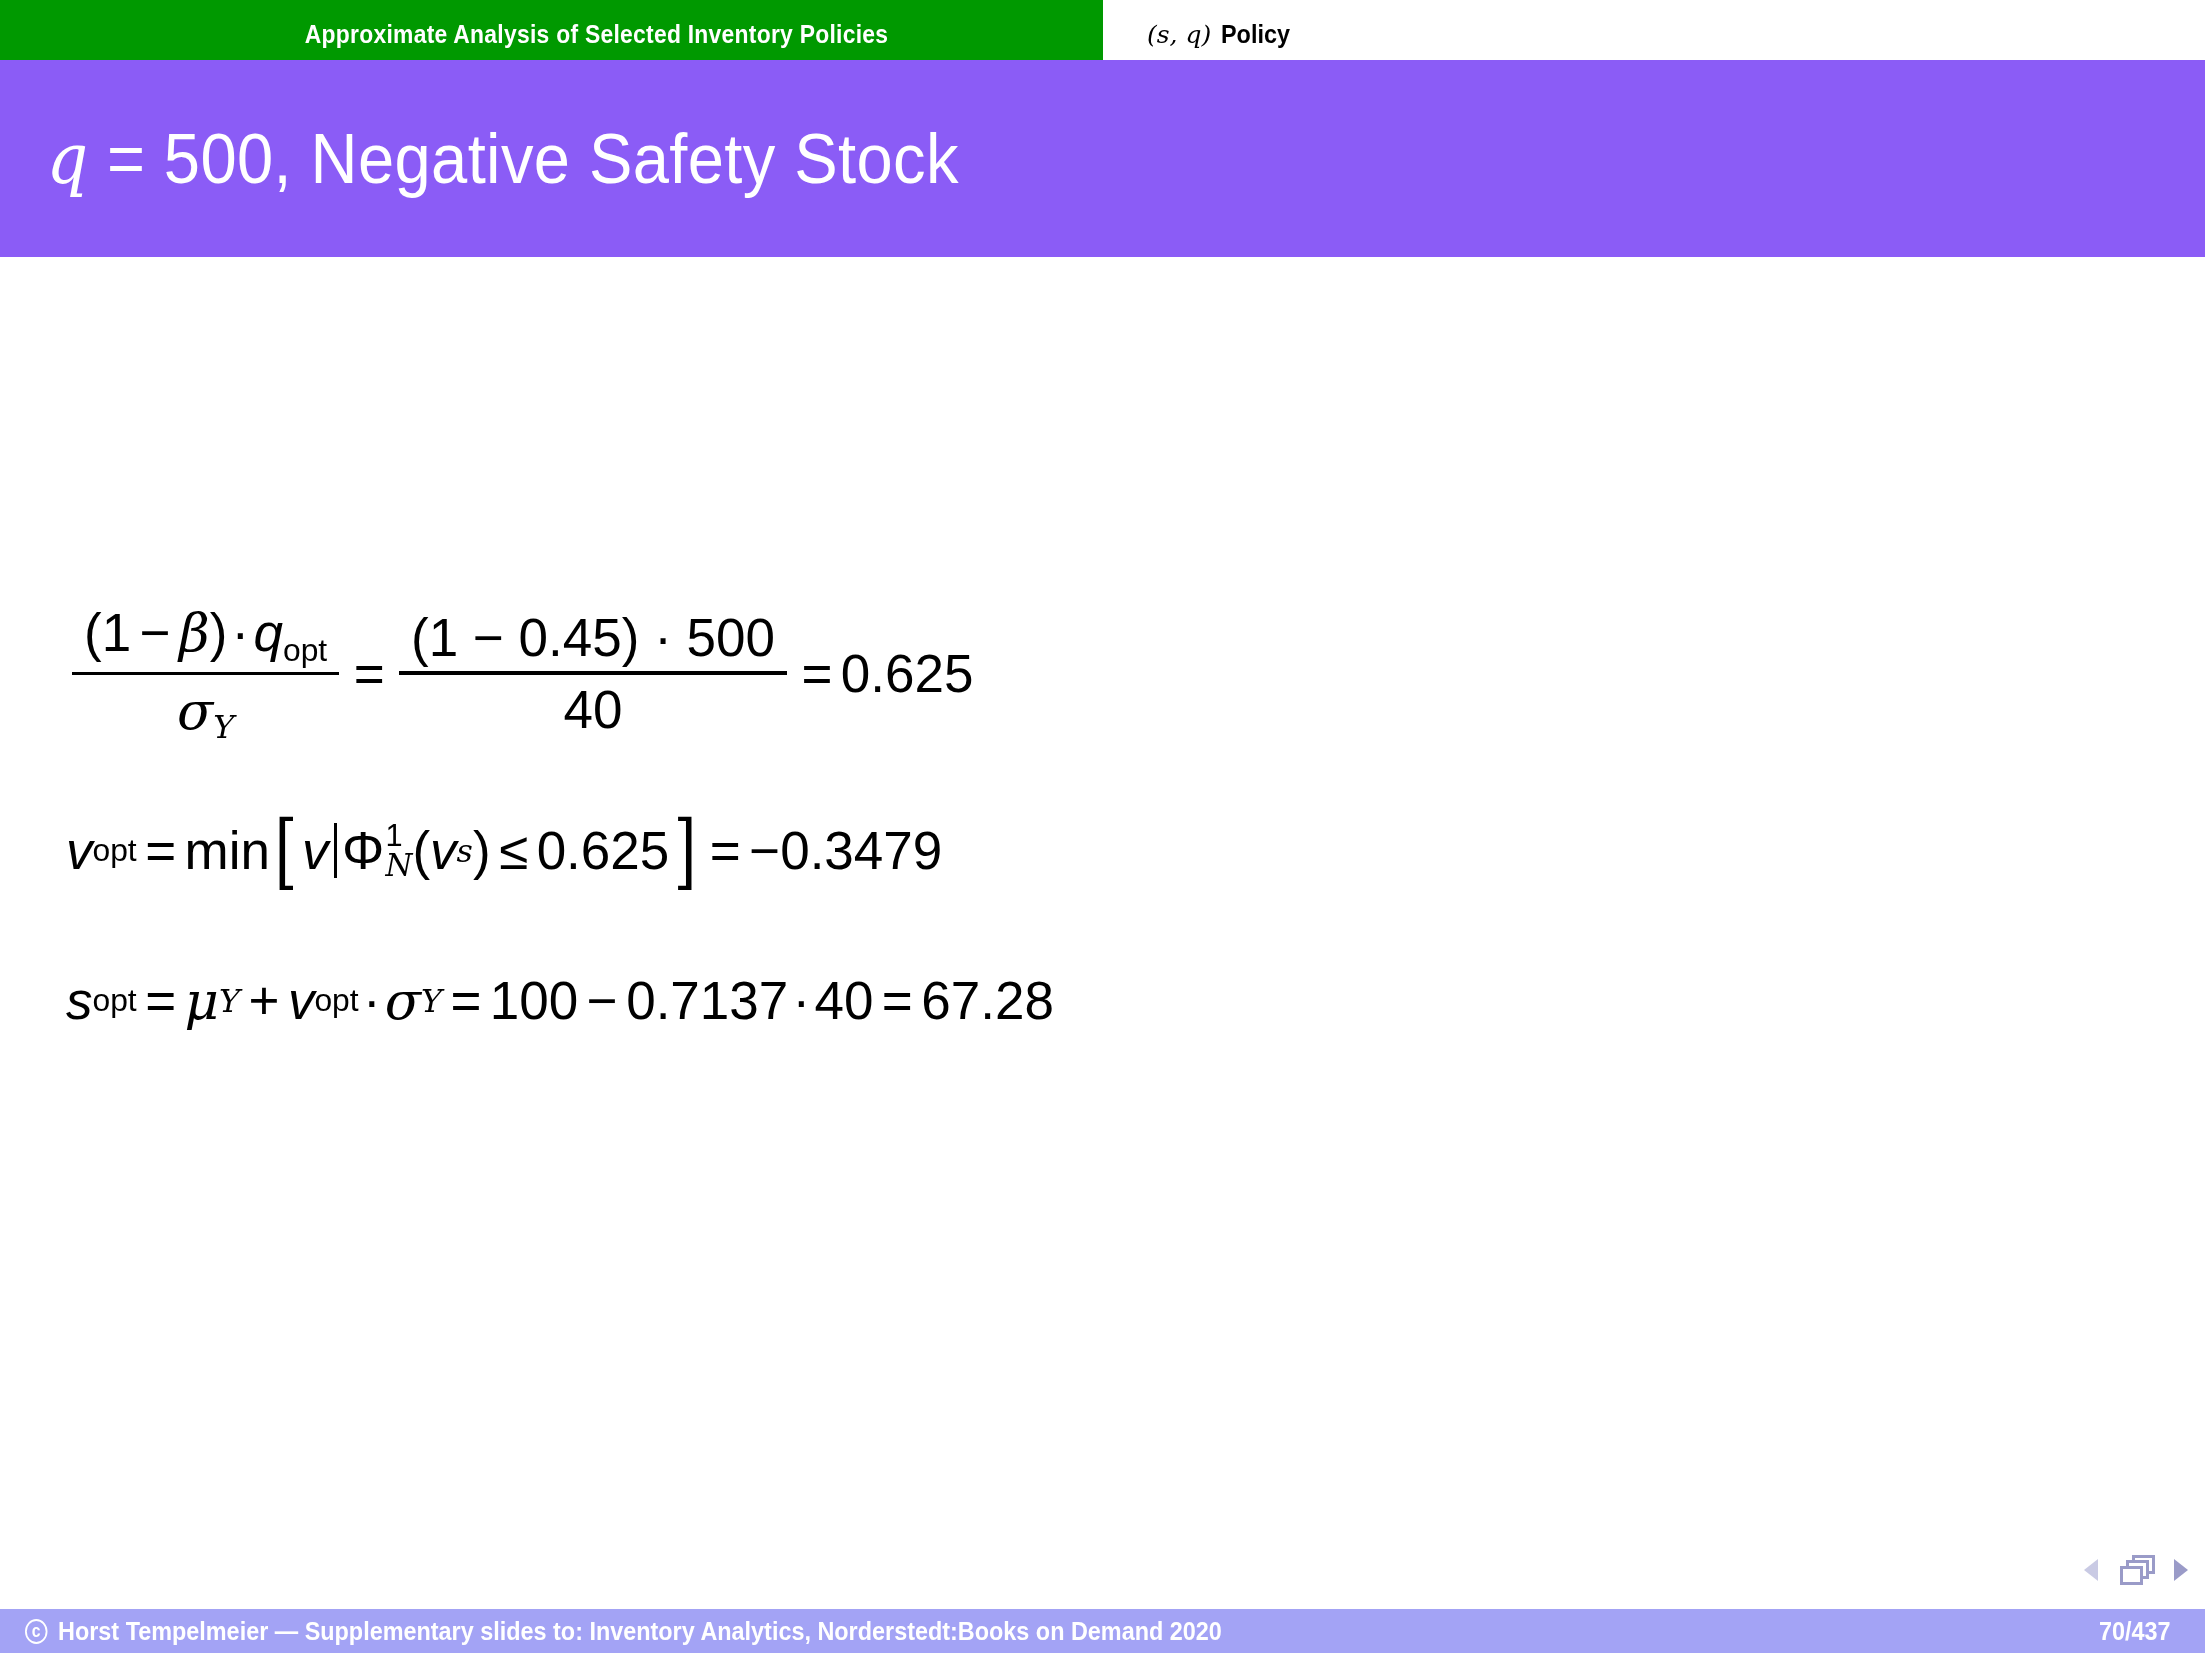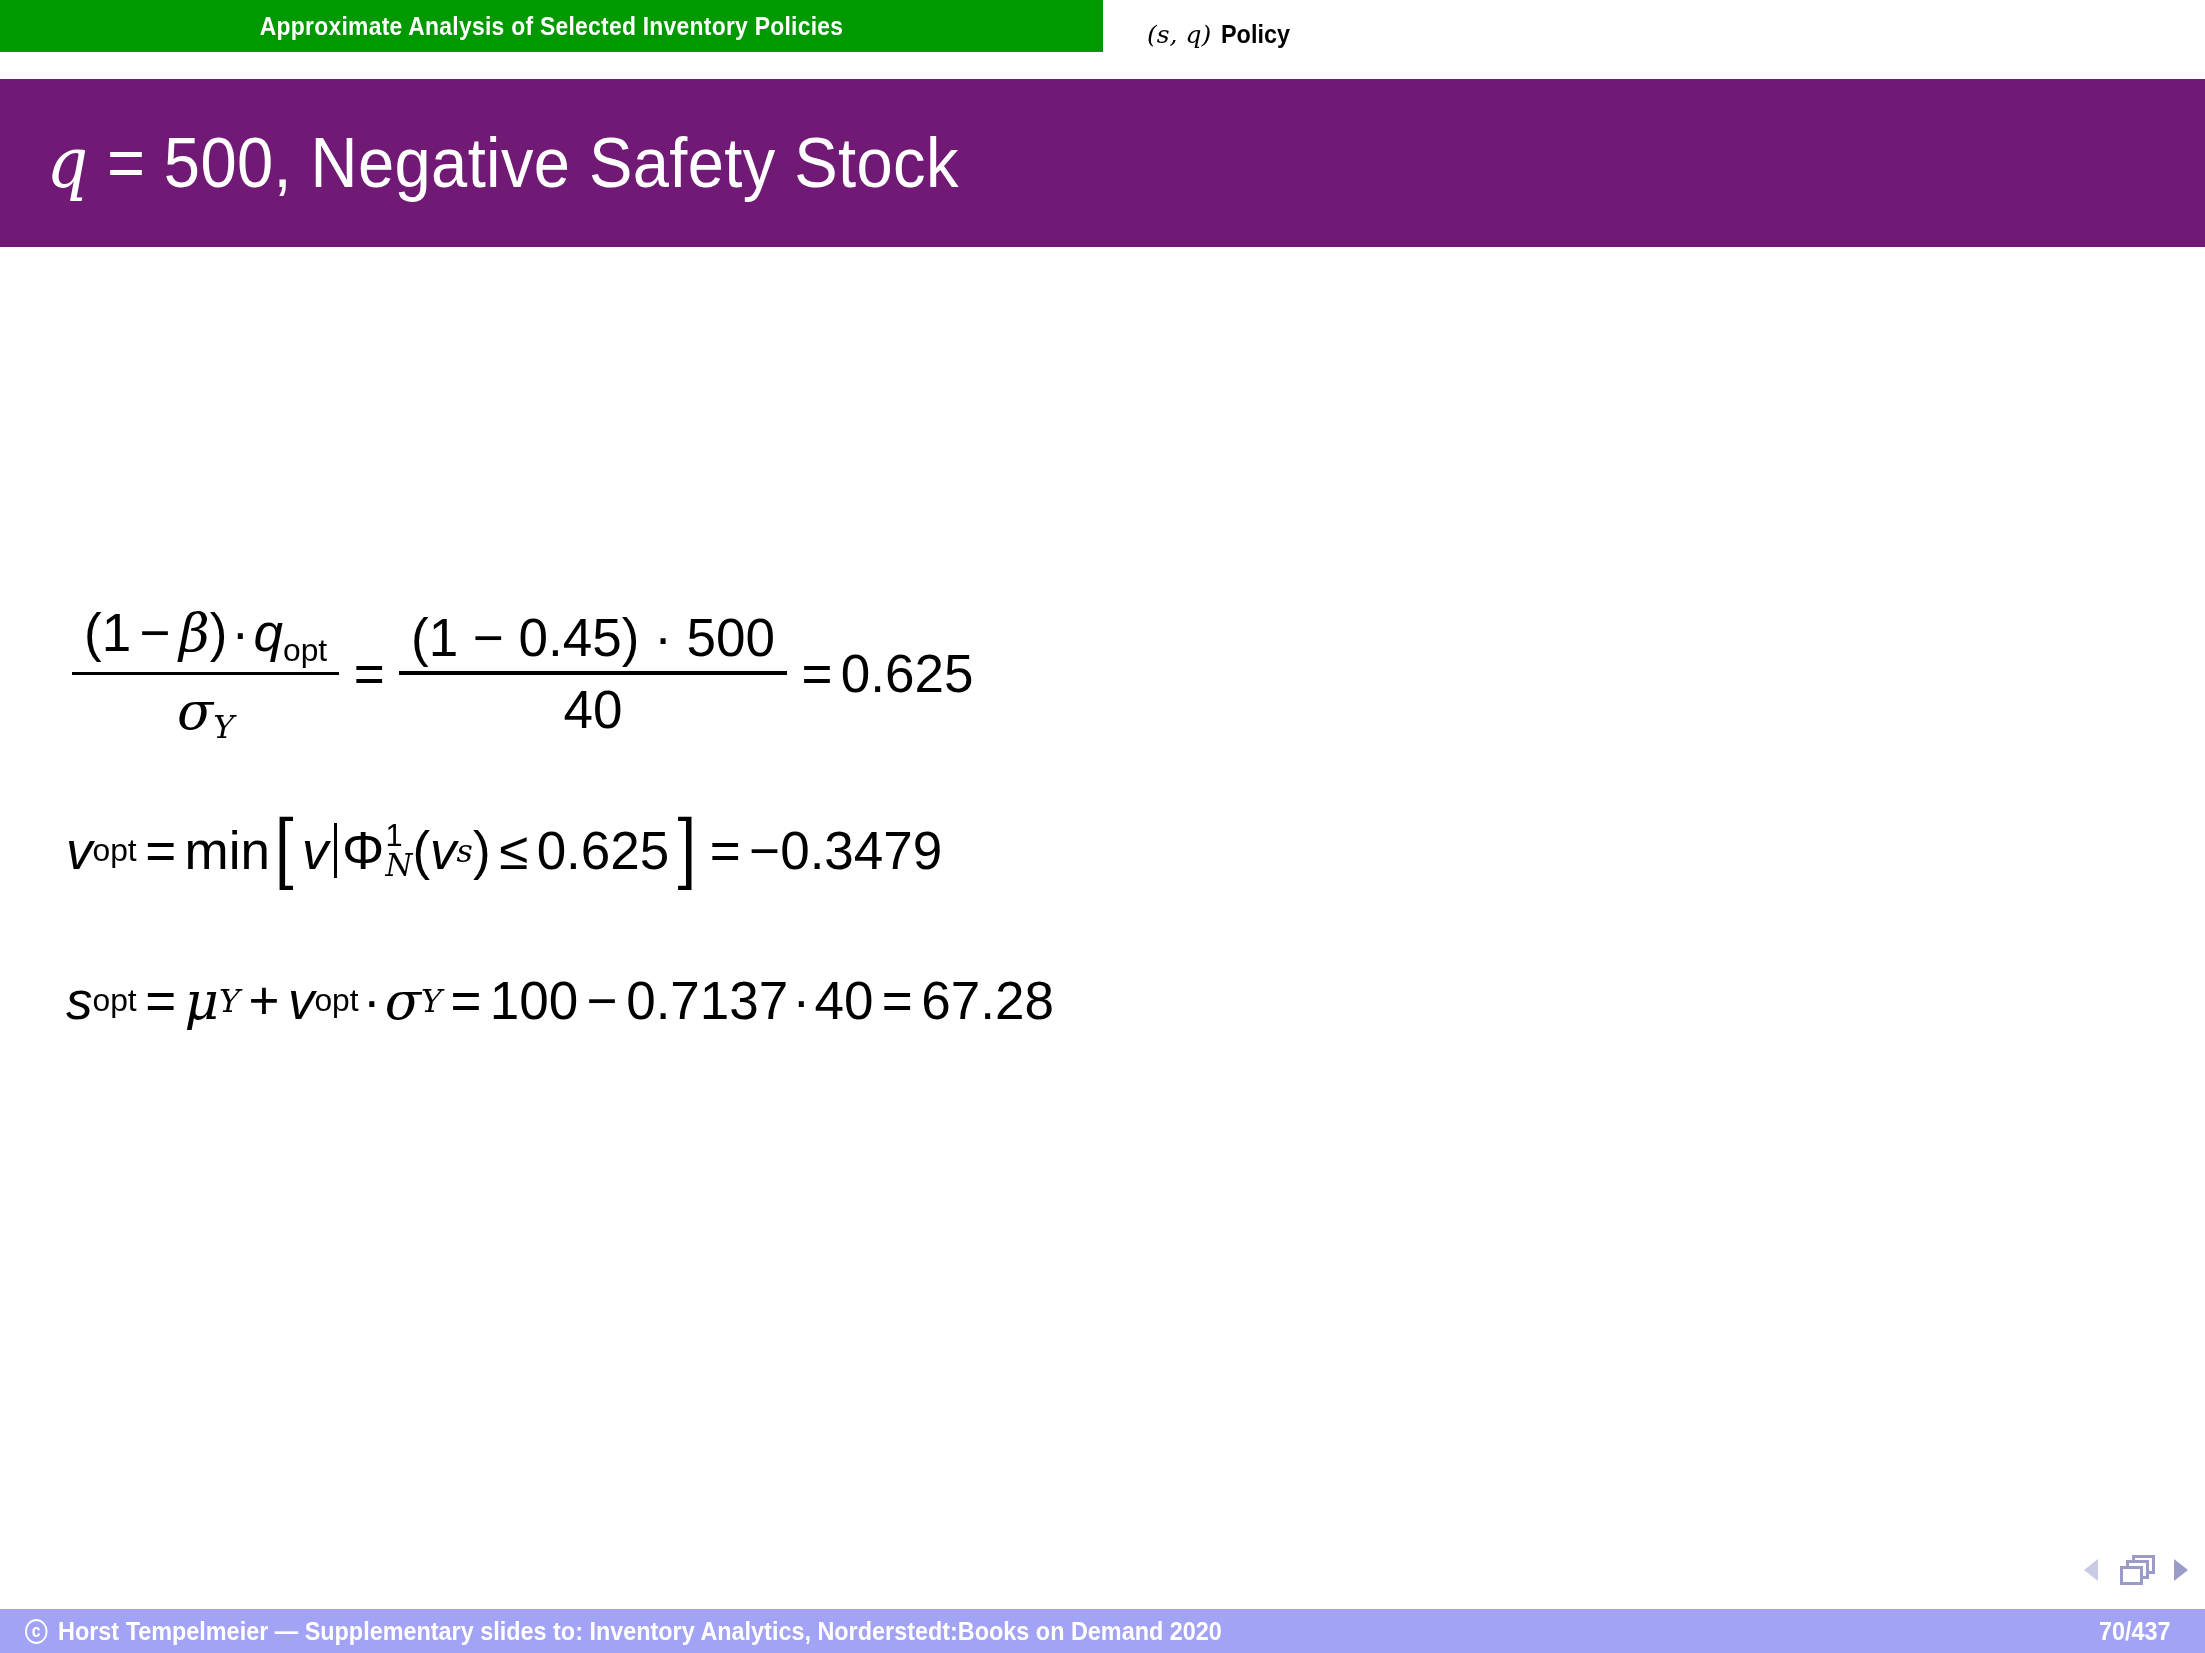--- a/index.html
+++ b/index.html
@@ -22,25 +22,26 @@
     position: absolute;
     left: 0; top: 0;
     width: 2205px;
     height: 69px;
     background: #ffffff;
   }
   #header-section-tab {
     position: absolute;
     left: 0; top: 0;
     width: 1103px;
-    height: 52px;
+    height: 69px;
     background: #009900;
     display: flex;
     align-items: center;
     justify-content: center;
+    padding-left: 45px;
   }
   #header-section-label {
     color: #ffffff;
     font-size: 26px;
     font-weight: 700;
     letter-spacing: 0.3px;
     font-family: "Liberation Sans Narrow", "Liberation Sans", sans-serif;
     transform: scaleX(0.88);
     transform-origin: center;
     white-space: nowrap;
@@ -70,24 +71,24 @@
     color: #000000;
     margin-left: 10.2px;
     transform: scaleX(0.9);
     transform-origin: left center;
     white-space: nowrap;
   }
 
   
   #title-bar {
     position: absolute;
-    left: 0; top: 79px;
-    width: 2205px;
-    height: 168px;
-    background: #701a75;
+    left: 0; top: 60px;
+    width: 2205px;
+    height: 197px;
+    background: #8b5cf6;
     display: flex;
     align-items: center;
   }
   #frame-title {
     color: #ffffff;
     font-size: 70px;
     padding-left: 50px;
     white-space: nowrap;
     font-family: "Liberation Sans Narrow", "Liberation Sans", sans-serif;
     transform: scaleX(0.93);

